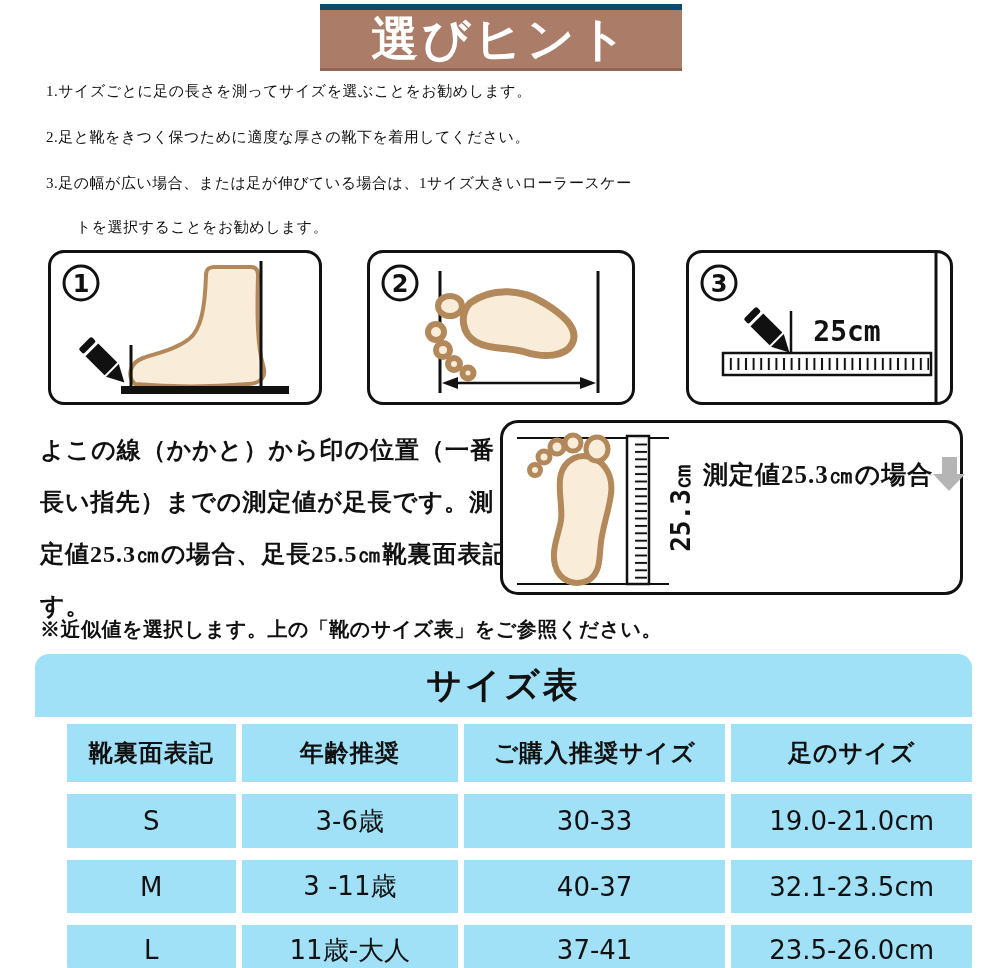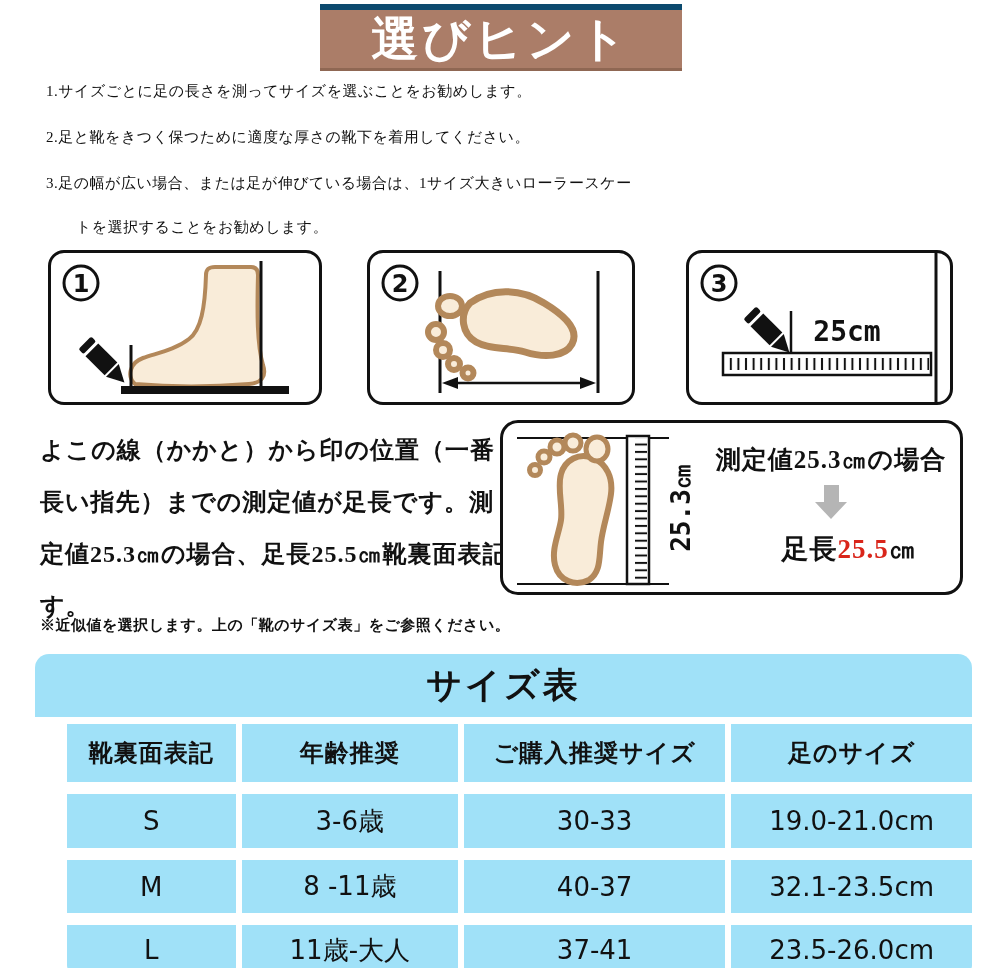--- a/index.html
+++ b/index.html
@@ -47,31 +47,31 @@
     position:absolute; left:148px; top:0; width:60px; height:169px;
     display:flex; align-items:center; justify-content:center;
   }
   .ruler-label-wrap span {
     transform:rotate(-90deg); white-space:nowrap;
     font-family:"DejaVu Sans Mono","Liberation Mono",monospace;
     font-size:26px; font-weight:700;
   }
   .case-col {
     position:absolute; left:200px; top:20px; width:256px;
-    display:flex; flex-direction:column; align-items:center;
+    display:flex; flex-direction:row; align-items:flex-end;
   }
   .case-label { font-size:25px; font-weight:700; letter-spacing:1px; white-space:nowrap; }
   .down-arrow { margin-top:9px; width:32px; display:flex; flex-direction:column; align-items:center; }
   .down-arrow .shaft { width:15px; height:17px; background:#b5b5b5; }
   .down-arrow .head  { width:0; height:0; border-left:16px solid transparent; border-right:16px solid transparent; border-top:17px solid #b5b5b5; }
   .result-line { margin-top:12px; font-size:27px; font-weight:700; letter-spacing:1px; white-space:nowrap;margin-left:36px; }
   .result-value { color:#d9251a; }
 
   
-  .note-line { position:absolute; left:40px; top:616px; font-size:15px; font-weight:700; letter-spacing:0.5px; white-space:nowrap; }
+  .note-line { position:absolute; left:40px; top:616px; font-size:20px; font-weight:700; letter-spacing:0.5px; white-space:nowrap; }
 
   
   .size-table { position:absolute; left:35px; top:654px; width:937px; }
   .tbl-banner {
     height:63px; background:#a0e1f8; border-radius:14px 14px 0 0;
     display:flex; align-items:center; justify-content:center;
     font-size:35px; font-weight:700; letter-spacing:3px;
   }
   .tbl-grid {
     margin-top:7px;
@@ -211,21 +211,21 @@
       <div class="cell hdr">年齢推奨</div>
       <div class="cell hdr">ご購入推奨サイズ</div>
       <div class="cell hdr">足のサイズ</div>
 
       <div class="cell data">S</div>
       <div class="cell data">3-6歳</div>
       <div class="cell data">30-33</div>
       <div class="cell data">19.0-21.0cm</div>
 
       <div class="cell data">M</div>
-      <div class="cell data">8 -11歳</div>
+      <div class="cell data">3 -11歳</div>
       <div class="cell data">40-37</div>
       <div class="cell data">32.1-23.5cm</div>
 
       <div class="cell data bl">L</div>
       <div class="cell data">11歳-大人</div>
       <div class="cell data">37-41</div>
       <div class="cell data br">23.5-26.0cm</div>
     </div>
     <div class="tbl-strip"></div>
   </div>

